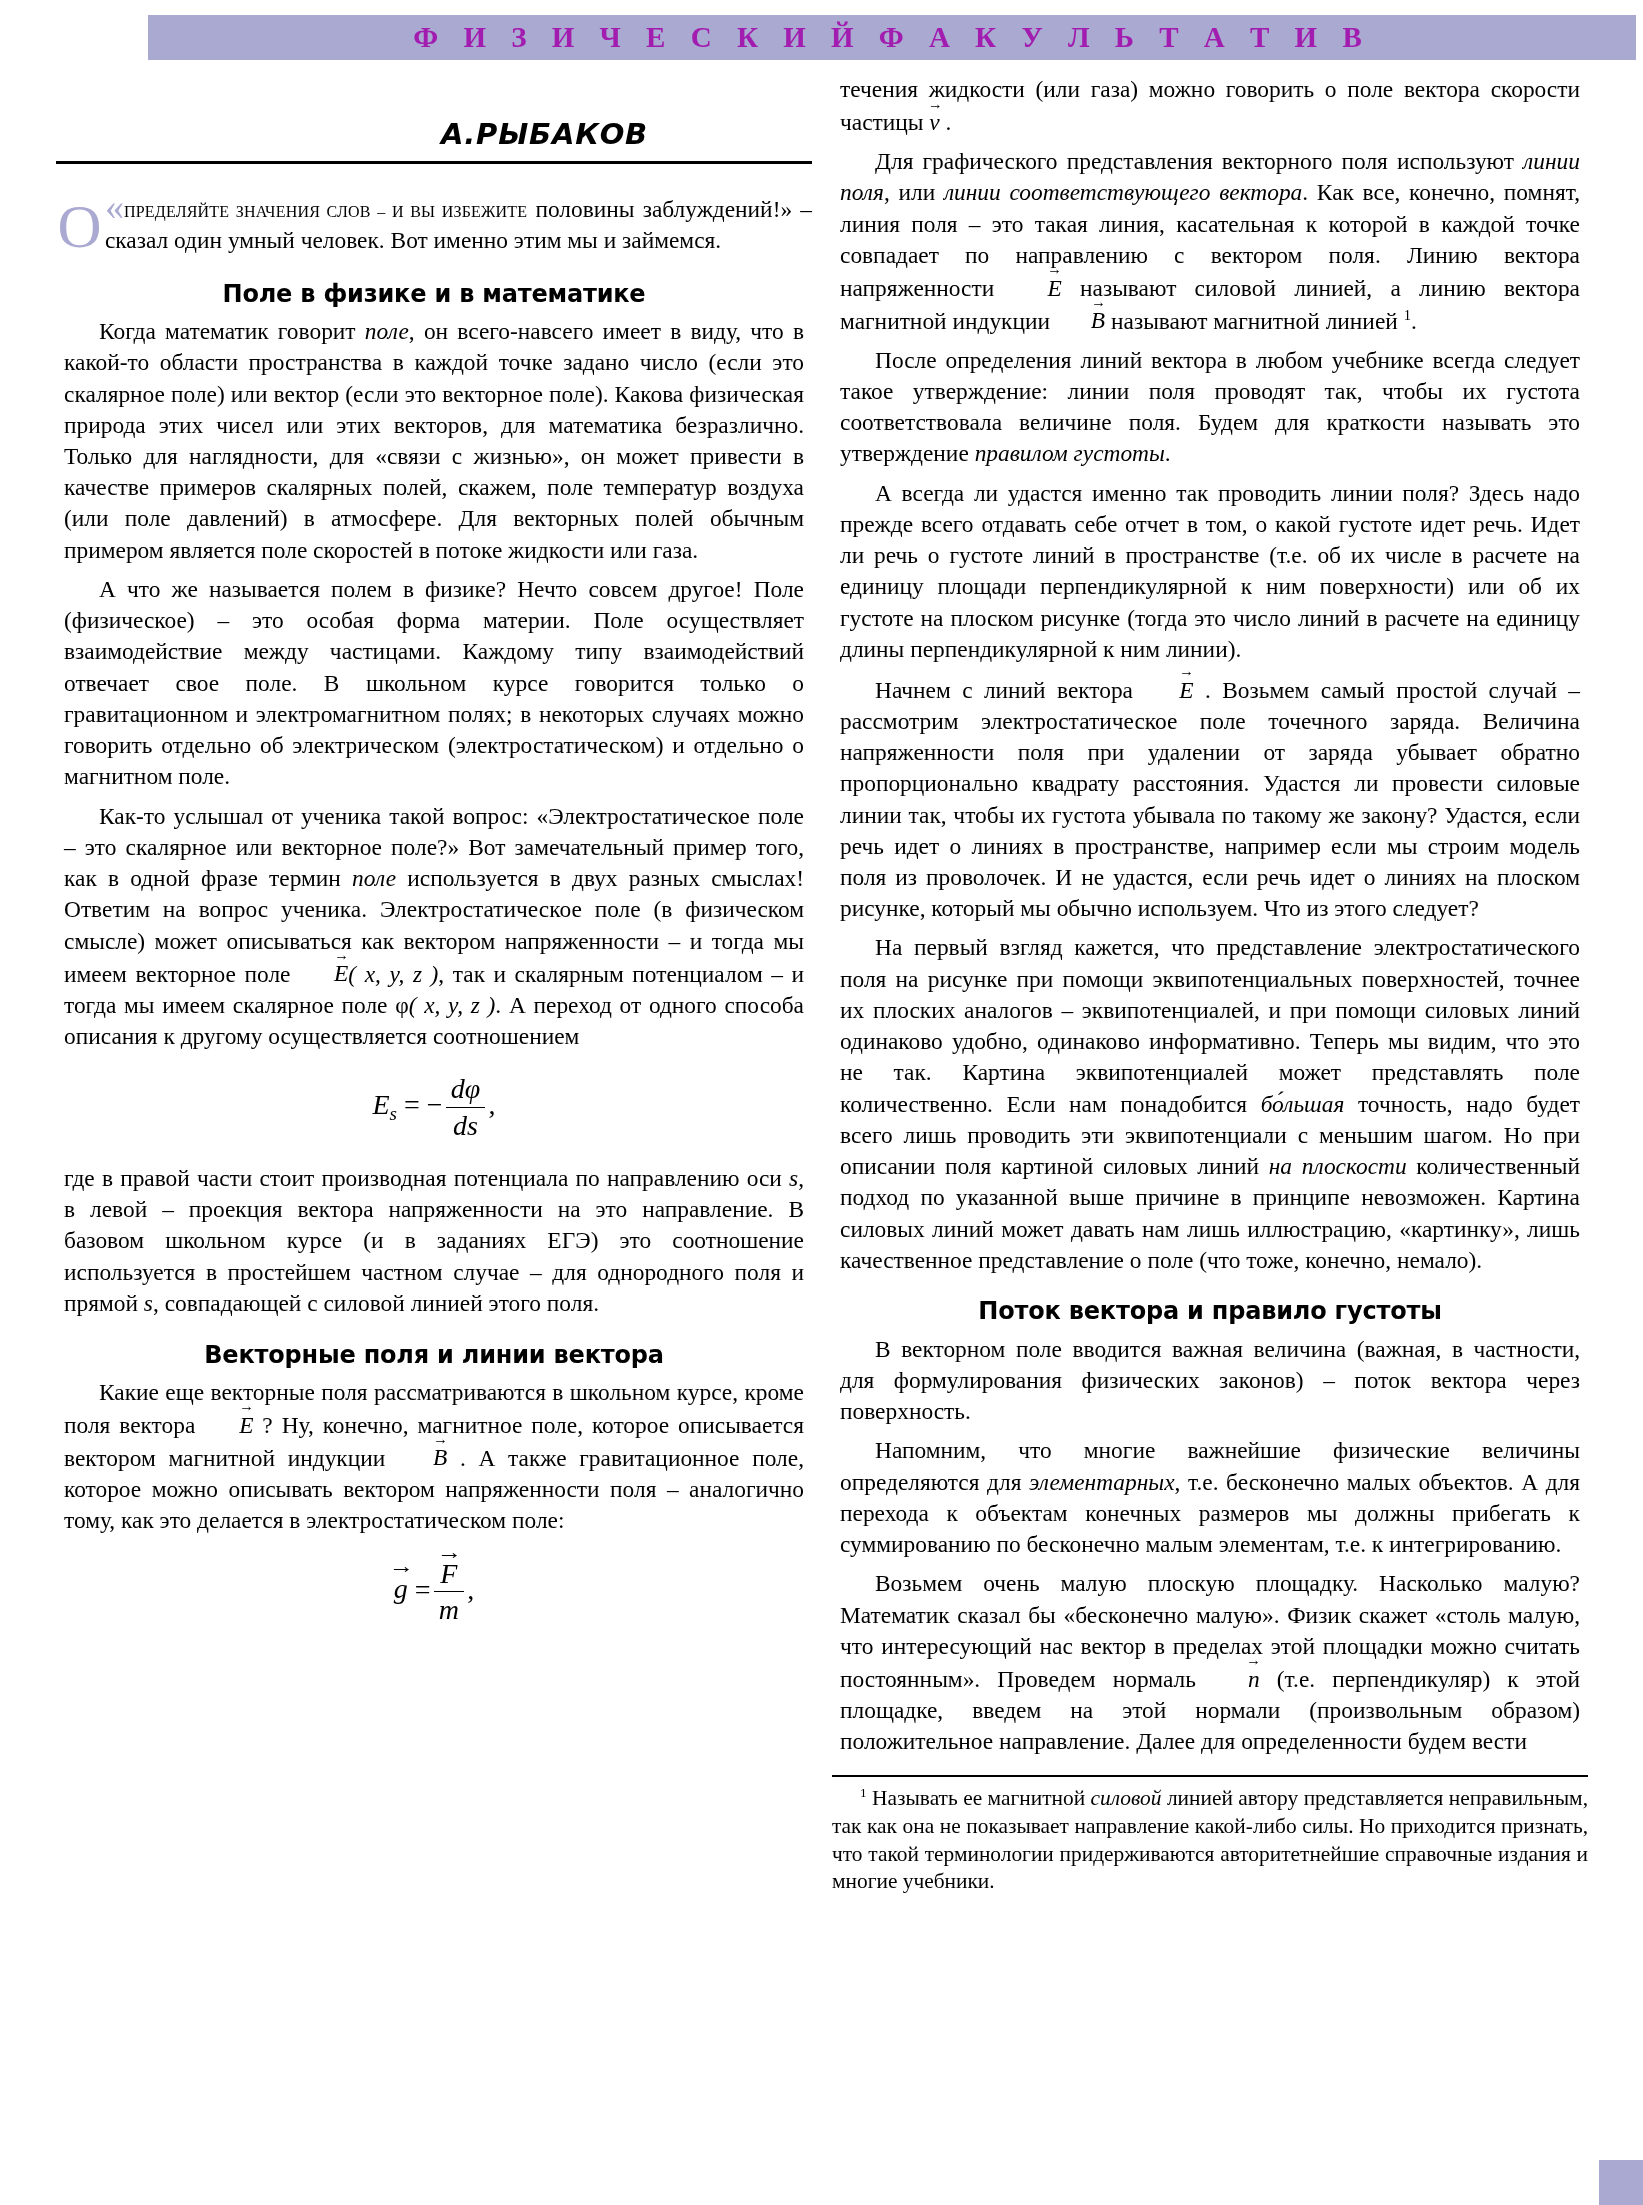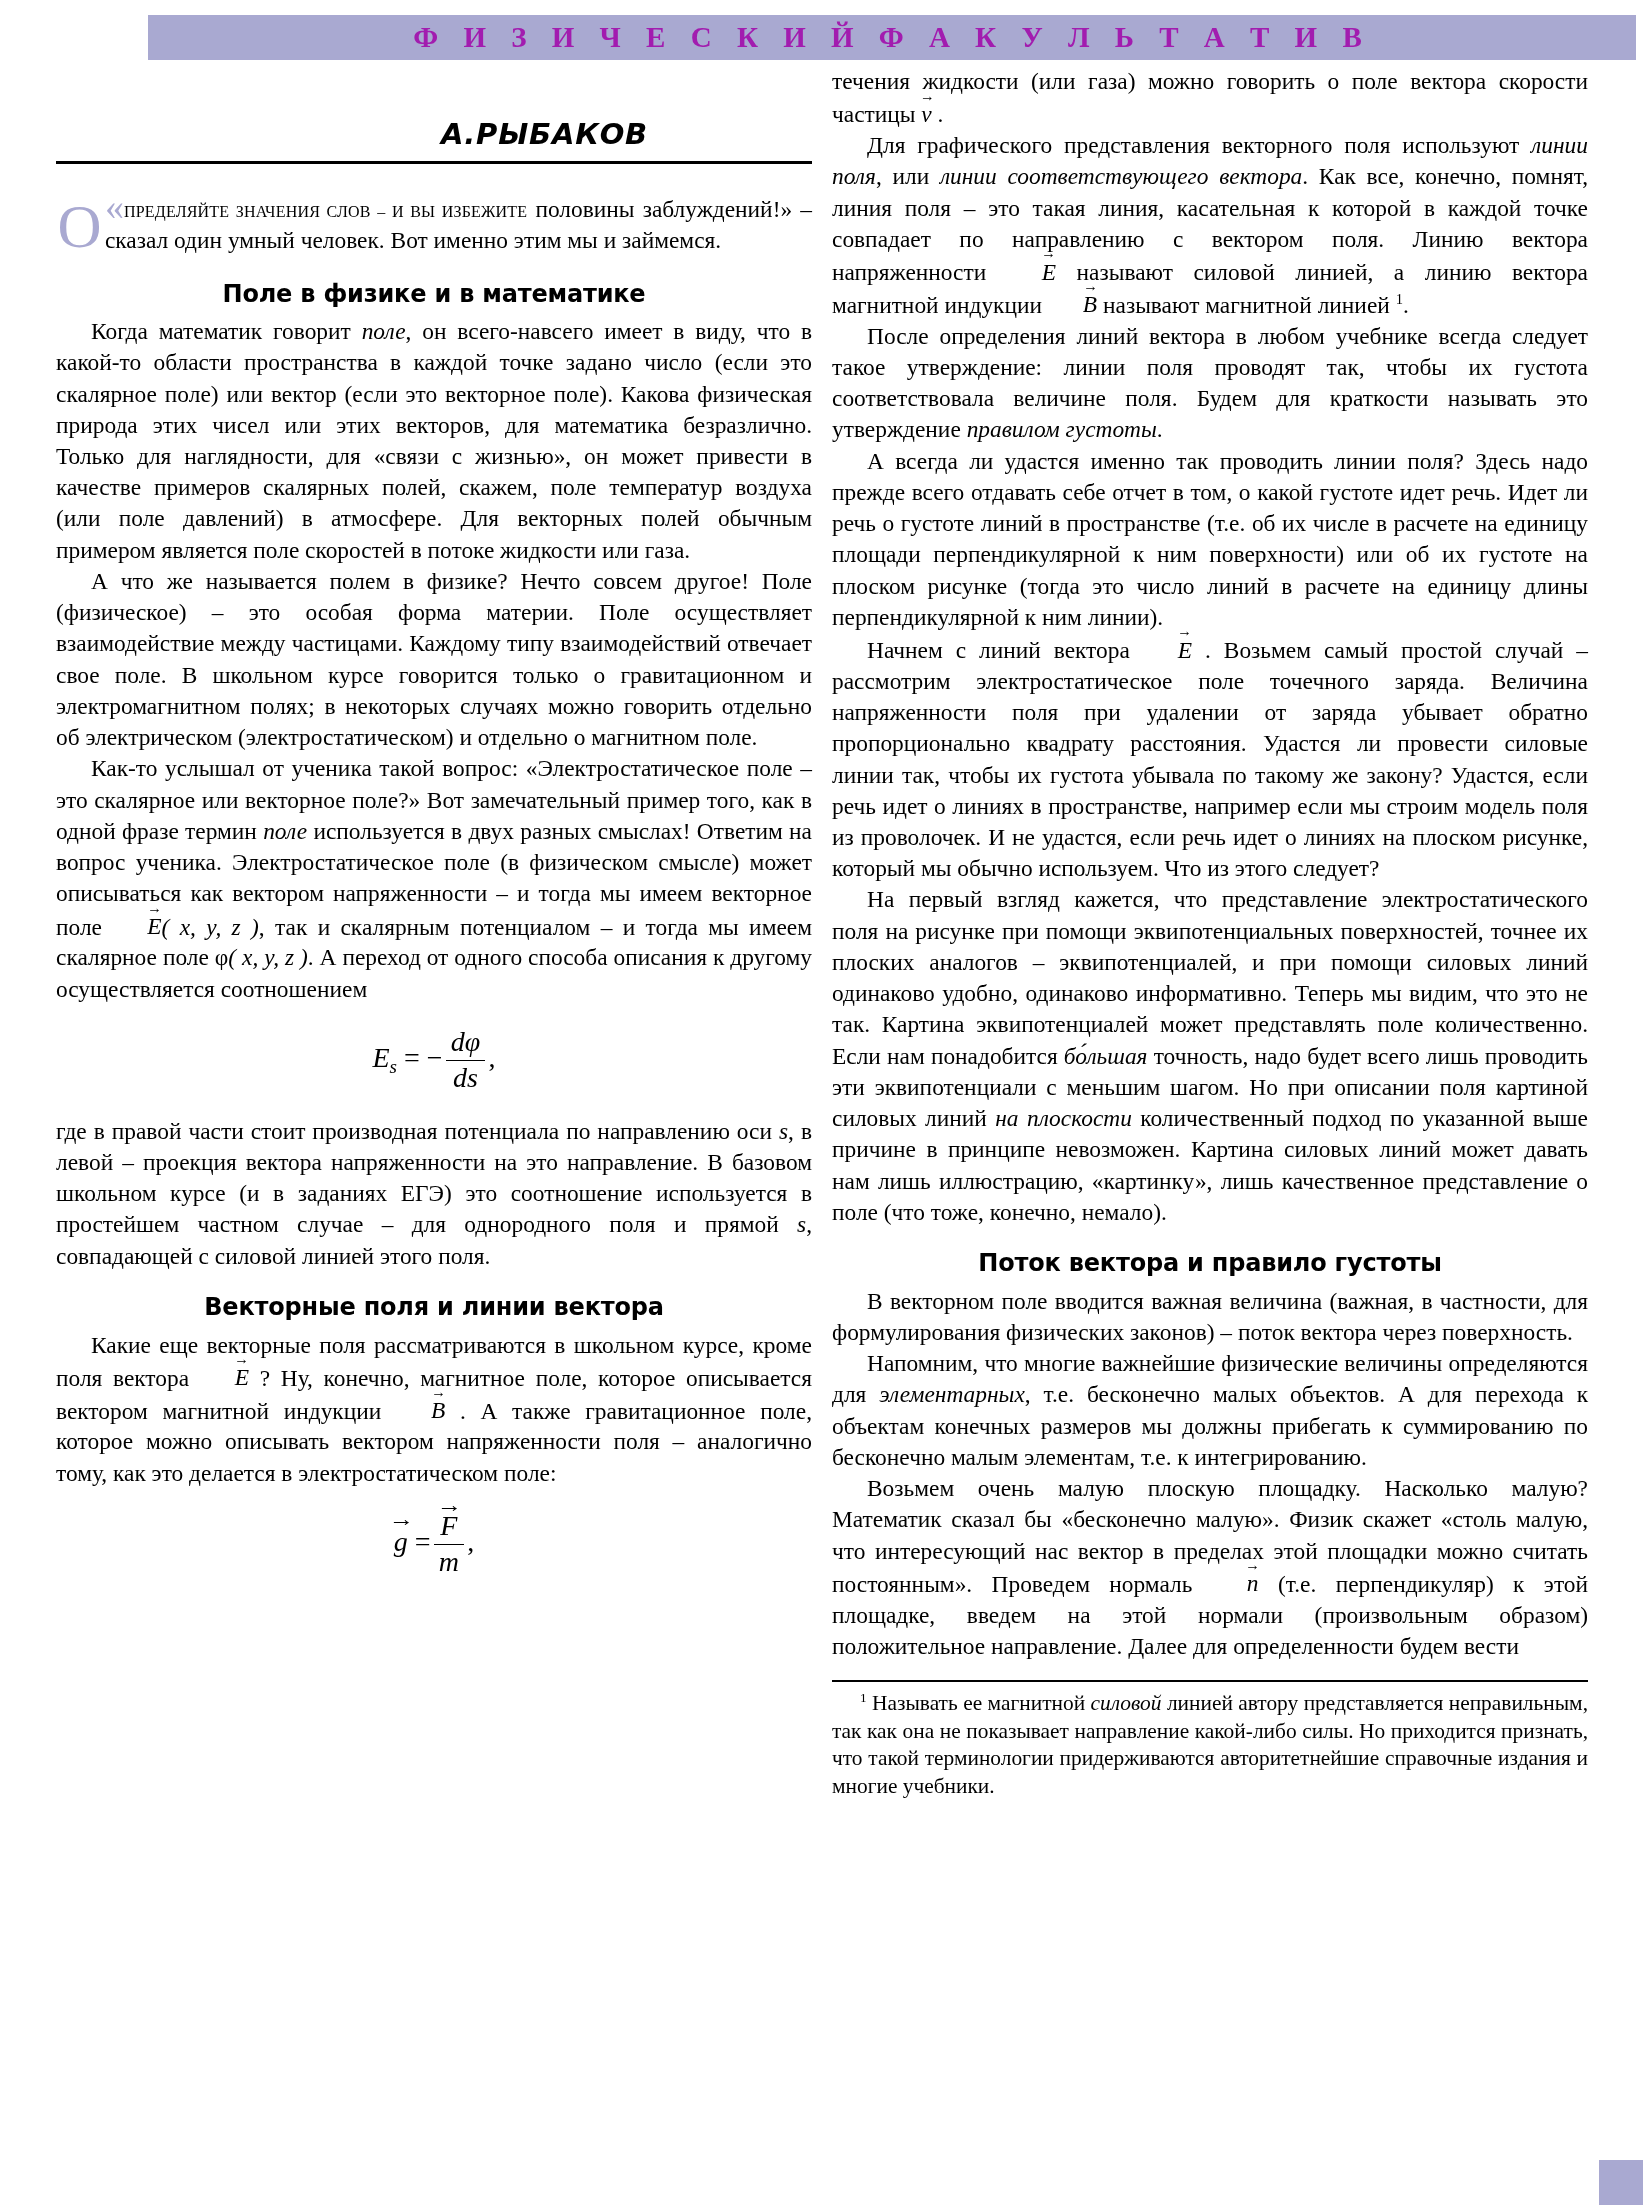--- a/index.html
+++ b/index.html
@@ -91,21 +91,21 @@
   }
   .rule {
     margin-top: 10px;
     border-top: 3.3px solid #000;
     width: 100%;
     height: 0;
   }
 
   
   p.body {
-    margin: 0;
+    margin: 8px;
     font-size: 23.4px;
     line-height: 1.335;
     text-align: justify;
     text-indent: 35px;
     hyphens: manual;
   }
   p.body.noindent { text-indent: 0; }
 
   .lead {
     position: relative;

